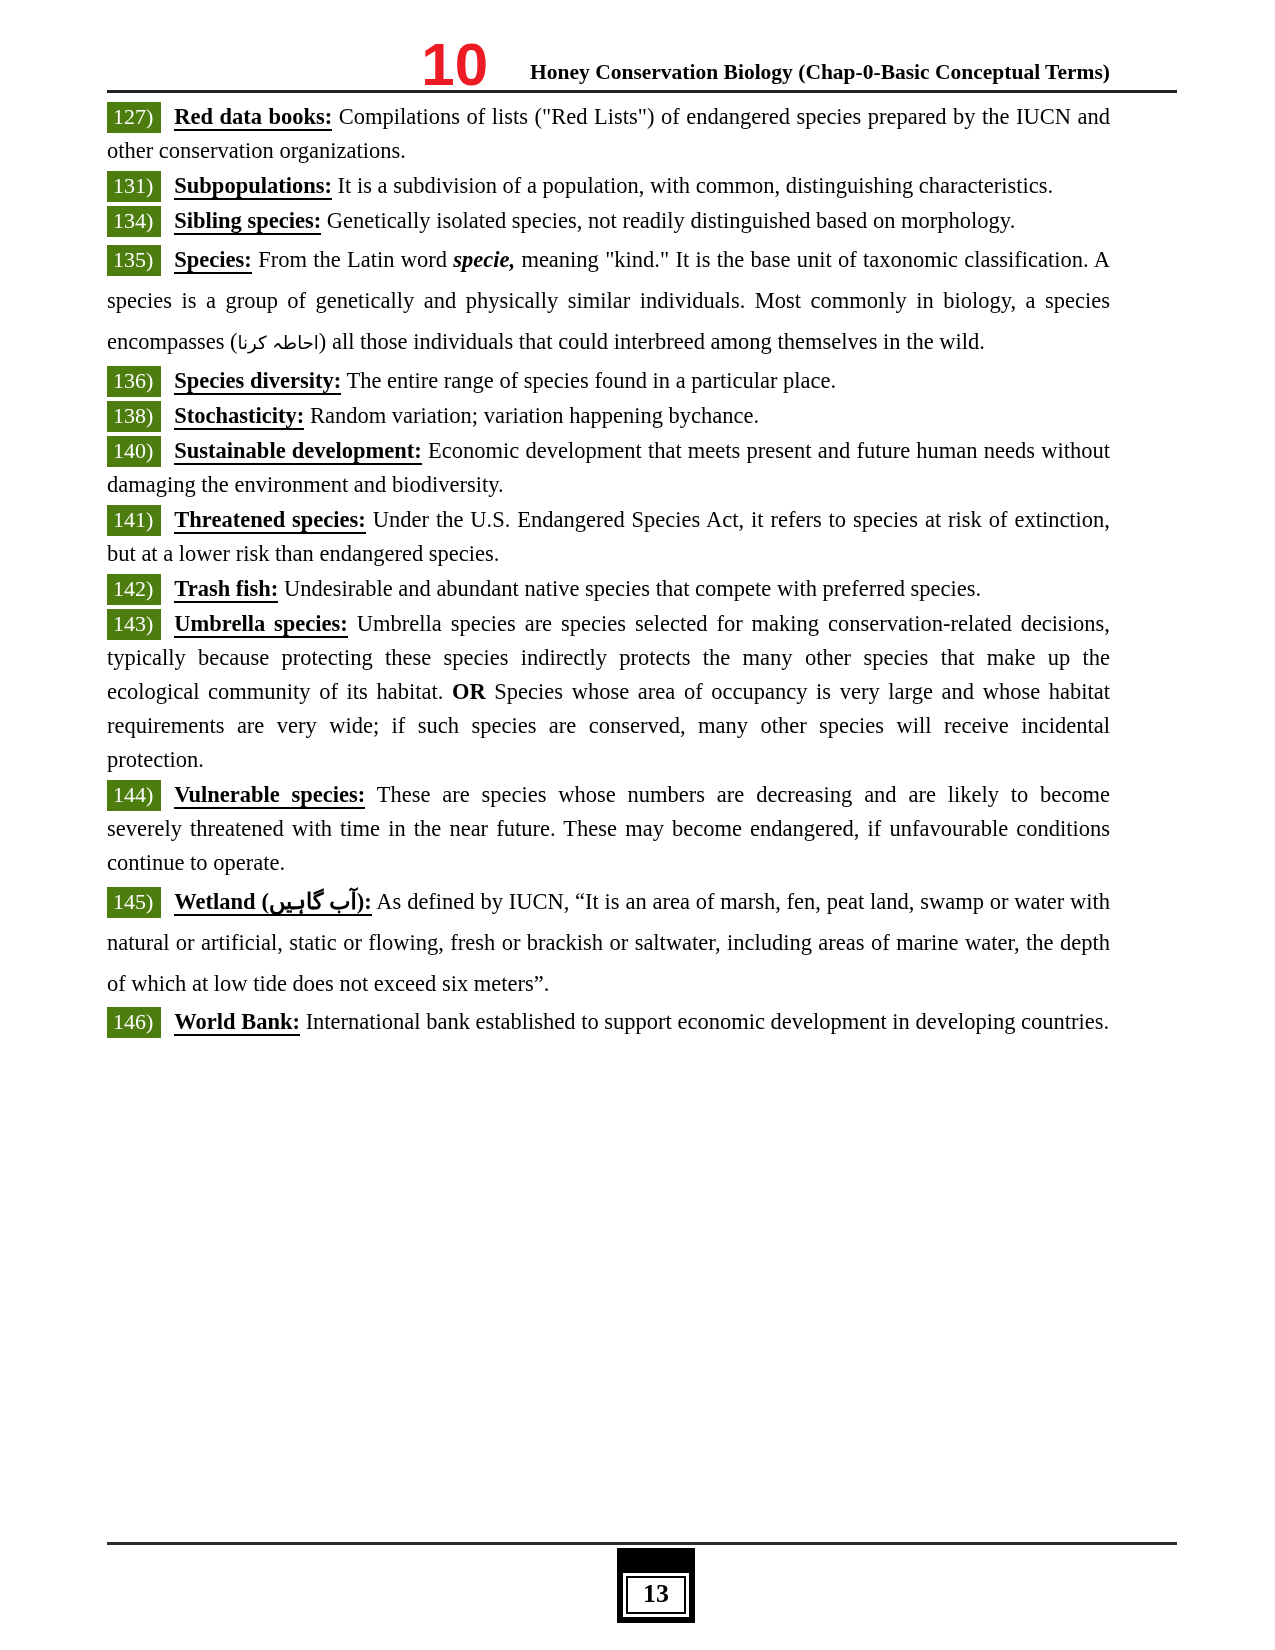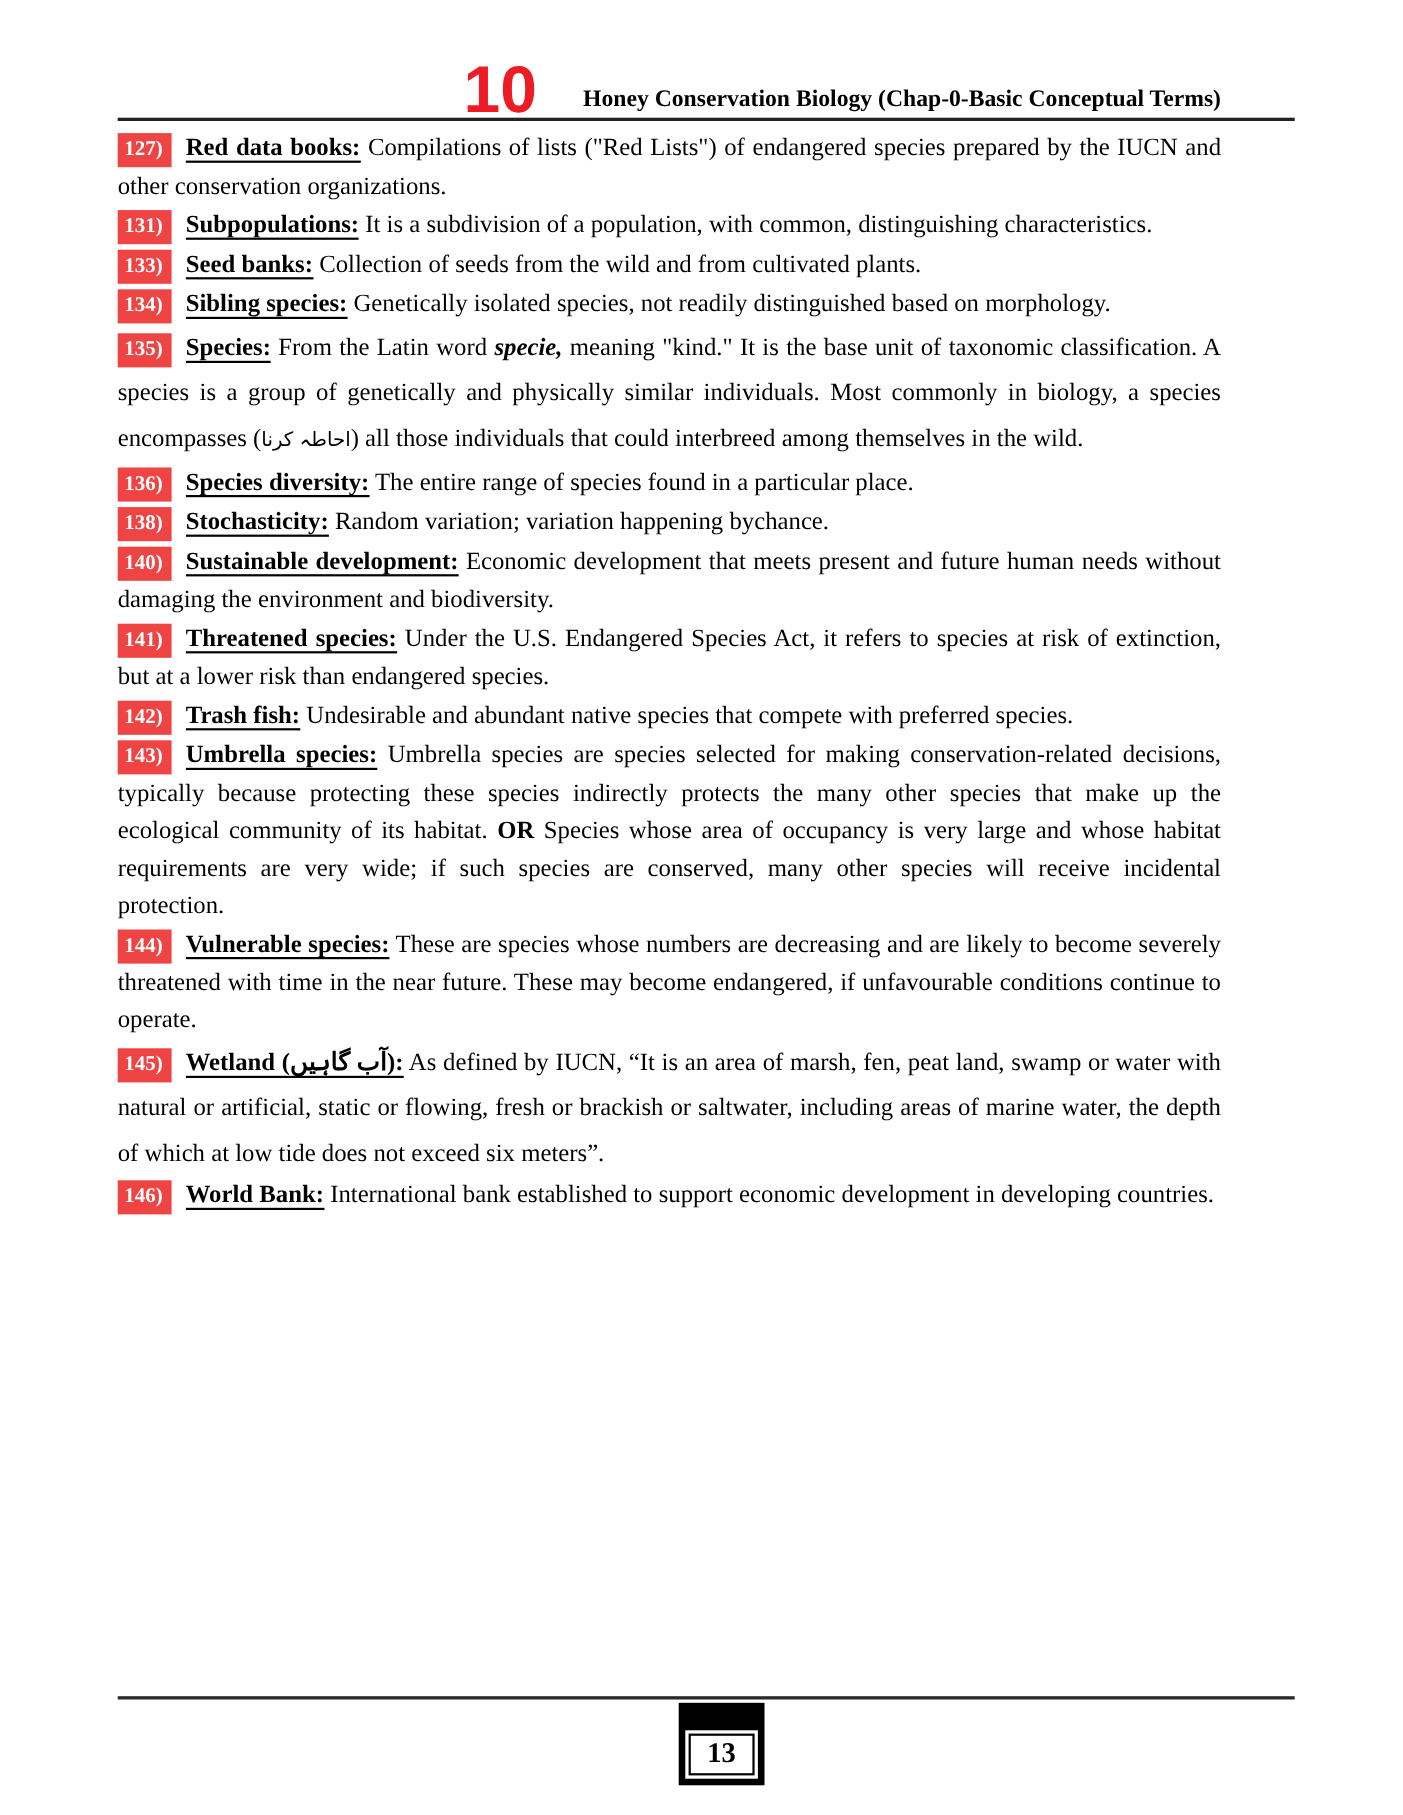--- a/index.html
+++ b/index.html
@@ -6,21 +6,21 @@
   body {
     width: 1275px; height: 1650px;
     font-family: "Liberation Serif", serif;
     color: #000;
     position: relative;
   }
   .page {
     position: relative;
     width: 1275px; height: 1650px;
     box-sizing: border-box;
-    padding: 57px 165px 0 107px;
+    padding: 40px 165px 0 107px;
     overflow: hidden;
   }
   
   .hdr {
     display: flex;
     align-items: flex-end;
     justify-content: flex-end;
     width: 1003px;
     gap: 42px;
   }
@@ -50,24 +50,24 @@
   .entries { width: 1003px; }
   .entry {
     margin: 1px 0;
     font-size: 22.5px;
     line-height: 34px;
     text-align: justify;
   }
   .entry.tall { line-height: 41px; }
   .badge {
     display: inline-block;
-    background: #ef4444;
+    background: #4d7c0f;
     color: #fff;
-    font-weight: bold;
-    font-size: 19px;
+    font-weight: normal;
+    font-size: 22px;
     line-height: 27px;
     padding: 1px 8px 3px 6px;
     margin-right: 13px;
     vertical-align: baseline;
   }
   .term {
     font-weight: bold;
     border-bottom: 2.5px solid #000;
     padding-bottom: 0px;
   }
@@ -118,21 +118,20 @@
 
   <div class="hdr">
     <div class="chap-num">10</div>
     <div class="hdr-title">Honey Conservation Biology (Chap-0-Basic Conceptual Terms)</div>
   </div>
   <div class="rule"></div>
 
   <div class="entries" id="entries">
       <p class="entry"><span class="badge">127)</span><span class="term">Red data books:</span> <span class="seg-n">Compilations of lists ("Red Lists") of endangered species prepared by the IUCN and other conservation organizations.</span></p>
       <p class="entry"><span class="badge">131)</span><span class="term">Subpopulations:</span> <span class="seg-n">It is a subdivision of a population, with common, distinguishing characteristics.</span></p>
-      <p class="entry"><span class="badge">133)</span><span class="term">Seed banks:</span> <span class="seg-n">Collection of seeds from the wild and from cultivated plants.</span></p>
       <p class="entry"><span class="badge">134)</span><span class="term">Sibling species:</span> <span class="seg-n">Genetically isolated species, not readily distinguished based on morphology.</span></p>
       <p class="entry tall"><span class="badge">135)</span><span class="term">Species:</span> <span class="seg-n">From the Latin word </span><span class="seg-bi">specie,</span><span class="seg-n"> meaning "kind." It is the base unit of taxonomic classification. A species is a group of genetically and physically similar individuals. Most commonly in biology, a species encompasses (</span><span class="seg-u" lang="ur" dir="rtl">احاطہ کرنا</span><span class="seg-n">) all those individuals that could interbreed among themselves in the wild.</span></p>
       <p class="entry"><span class="badge">136)</span><span class="term">Species diversity:</span> <span class="seg-n">The entire range of species found in a particular place.</span></p>
       <p class="entry"><span class="badge">138)</span><span class="term">Stochasticity:</span> <span class="seg-n">Random variation; variation happening bychance.</span></p>
       <p class="entry"><span class="badge">140)</span><span class="term">Sustainable development:</span> <span class="seg-n">Economic development that meets present and future human needs without damaging the environment and biodiversity.</span></p>
       <p class="entry"><span class="badge">141)</span><span class="term">Threatened species:</span> <span class="seg-n">Under the U.S. Endangered Species Act, it refers to species at risk of extinction, but at a lower risk than endangered species.</span></p>
       <p class="entry"><span class="badge">142)</span><span class="term">Trash fish:</span> <span class="seg-n">Undesirable and abundant native species that compete with preferred species.</span></p>
       <p class="entry"><span class="badge">143)</span><span class="term">Umbrella species:</span> <span class="seg-n">Umbrella species are species selected for making conservation-related decisions, typically because protecting these species indirectly protects the many other species that make up the ecological community of its habitat. </span><span class="seg-b">OR</span><span class="seg-n"> Species whose area of occupancy is very large and whose habitat requirements are very wide; if such species are conserved, many other species will receive incidental protection.</span></p>
       <p class="entry"><span class="badge">144)</span><span class="term">Vulnerable species:</span> <span class="seg-n">These are species whose numbers are decreasing and are likely to become severely threatened with time in the near future. These may become endangered, if unfavourable conditions continue to operate.</span></p>
       <p class="entry tall"><span class="badge">145)</span><span class="term">Wetland (آب گاہیں):</span> <span class="seg-n">As defined by IUCN, “It is an area of marsh, fen, peat land, swamp or water with natural or artificial, static or flowing, fresh or brackish or saltwater, including areas of marine water, the depth of which at low tide does not exceed six meters”.</span></p>

